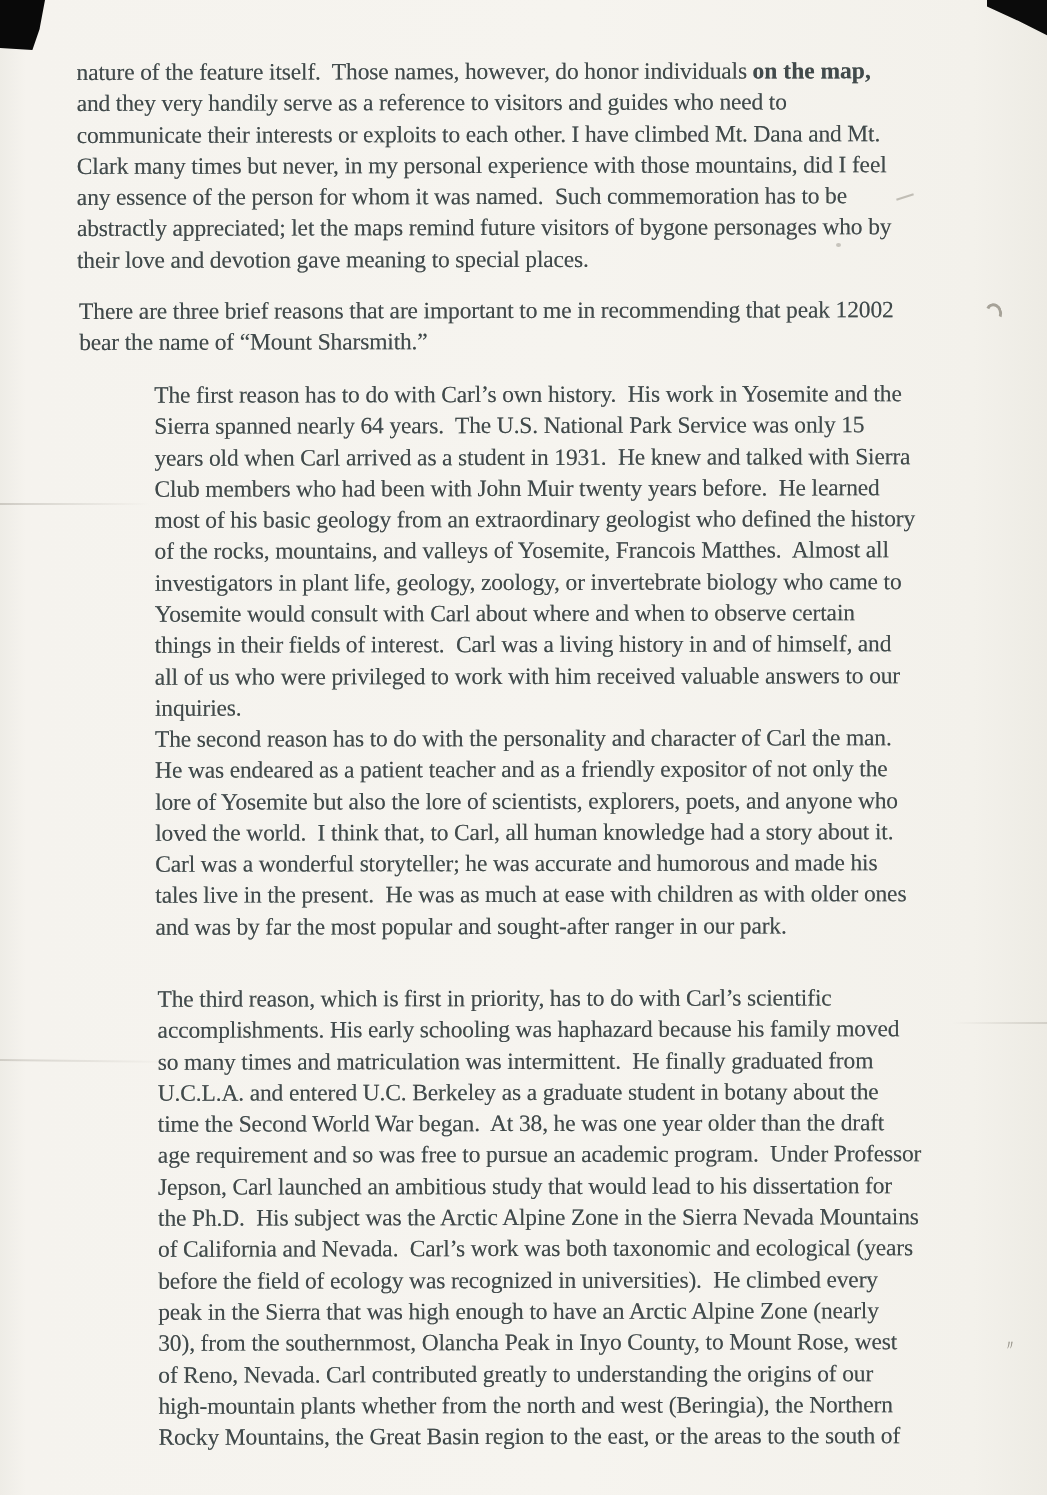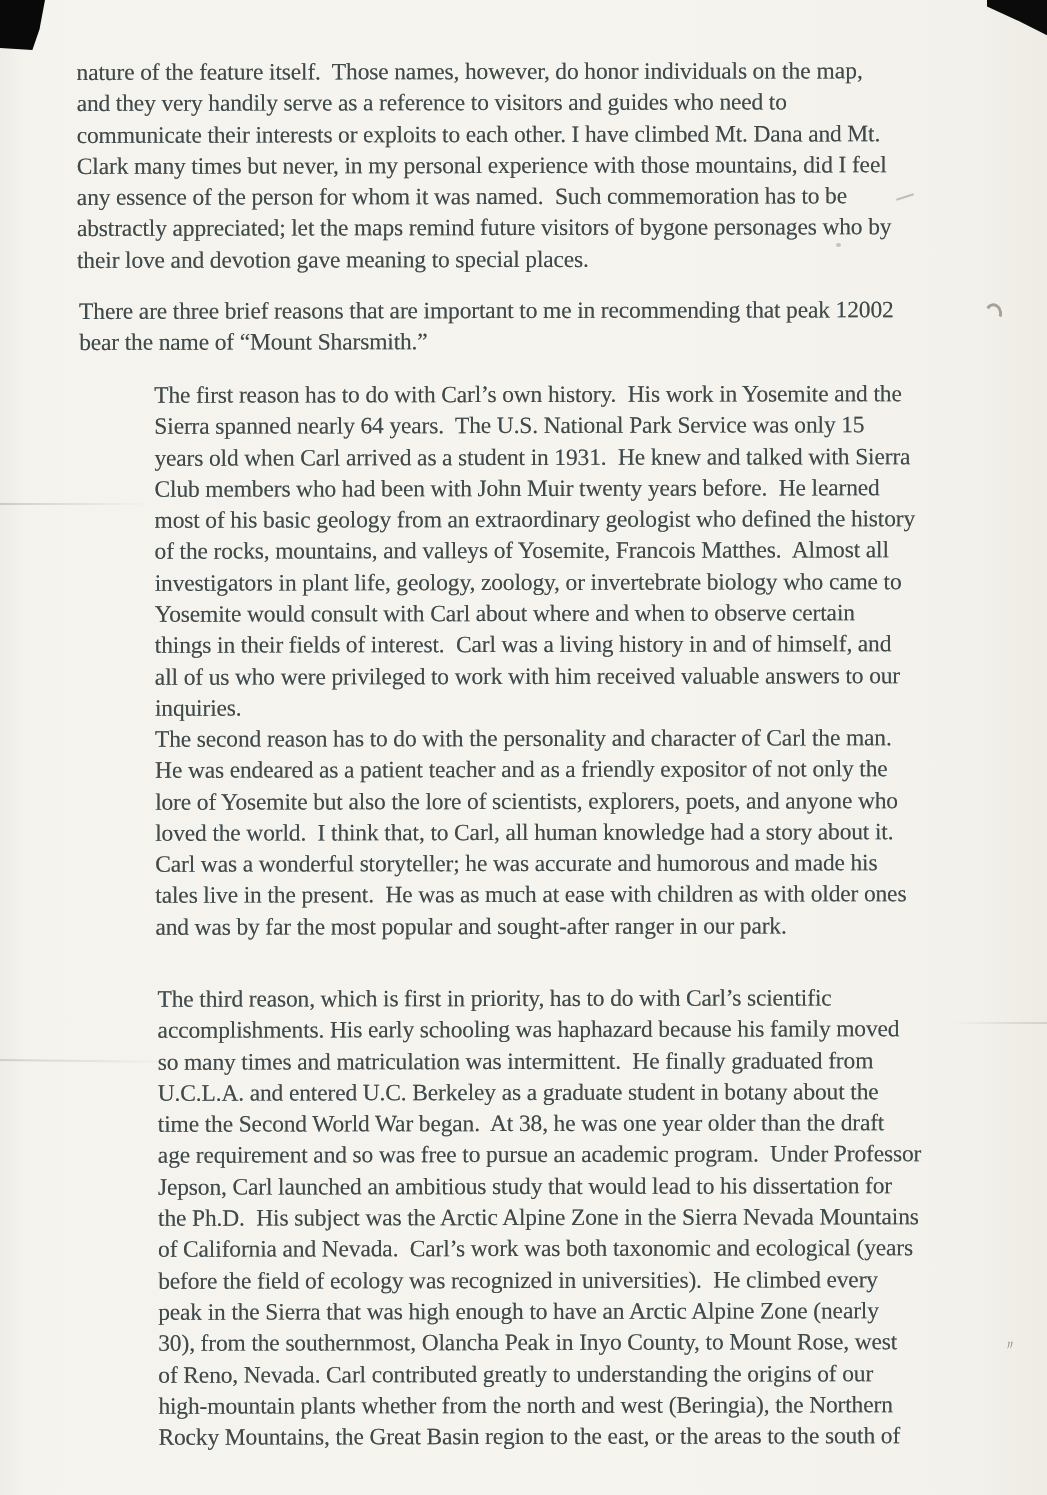--- a/index.html
+++ b/index.html
@@ -19,21 +19,21 @@
     color: #414a4b;
   }
   .para {
     position: absolute;
     font-size: 23.5px;
     line-height: 31.3px;
     letter-spacing: -0.15px;
     text-shadow: 0 0 0.6px rgba(62,72,72,0.55);
   }
   .line { white-space: pre; }
-  .bold { font-weight: normal; letter-spacing: 0; }
+  .bold { font-weight: bold; letter-spacing: 0; }
   
   .corner-tl {
     position: absolute; left: 0; top: 0; width: 45px; height: 50px;
     background: #090909;
     clip-path: polygon(0 0, 100% 0, 88% 58%, 72% 100%, 0 96%);
   }
   .corner-tr {
     position: absolute; right: 0; top: 0; width: 60px; height: 40px;
     background: #0b0b0b;
     clip-path: polygon(0 0, 100% 0, 100% 88%, 52% 52%, 0 16%);

